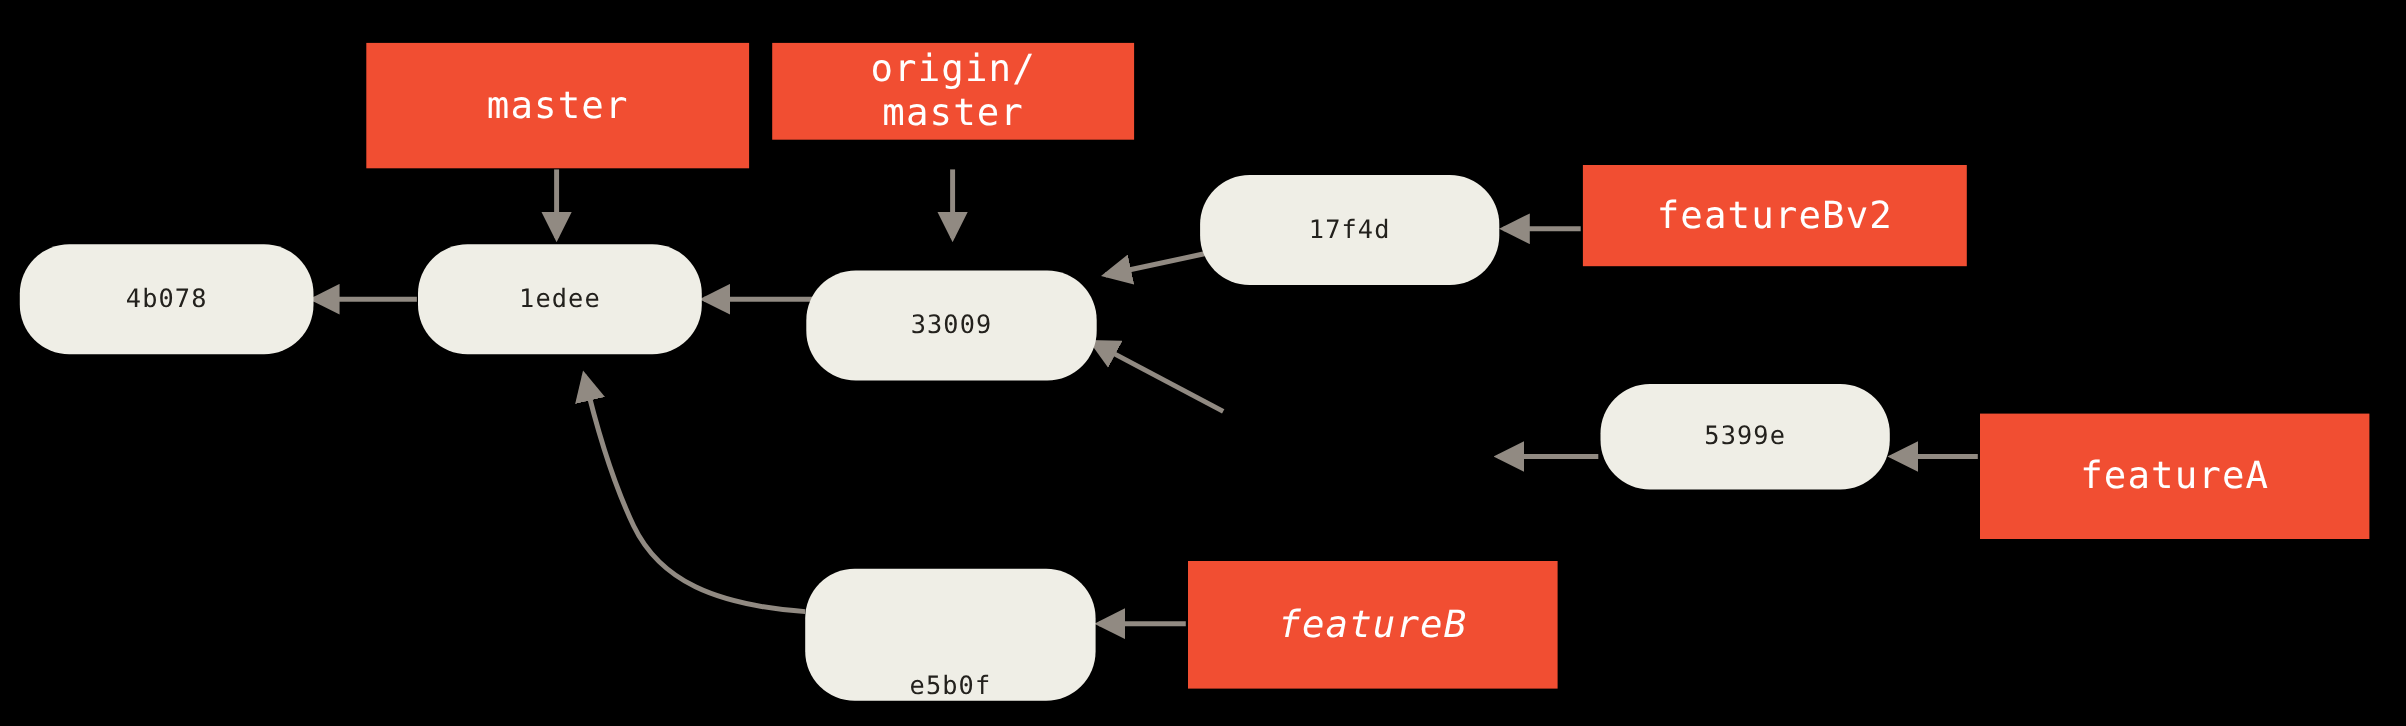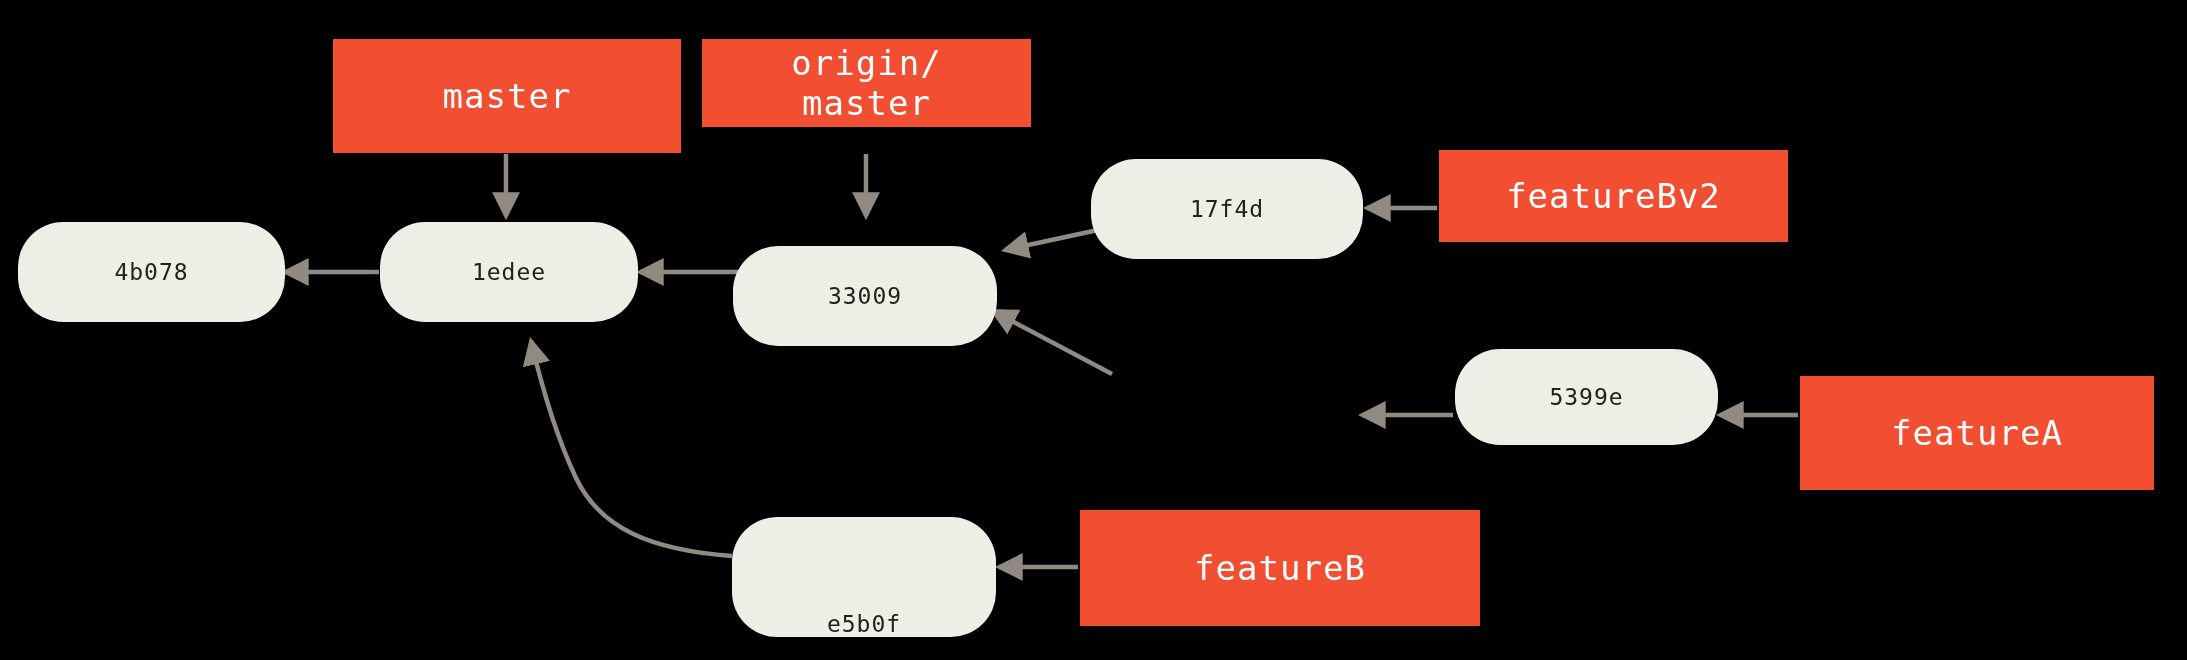--- a/index.html
+++ b/index.html
@@ -93,17 +93,17 @@
   <div class="branch" style="left:702px; top:39px; width:329px; height:88px;justify-content:center;">
     <span>origin/
 master</span>
   </div>
   <div class="branch" style="left:1439px; top:150px; width:349px; height:92px;">
     <span>featureBv2</span>
   </div>
   <div class="branch" style="left:1800px; top:376px; width:354px; height:114px;">
     <span>featureA</span>
   </div>
-  <div class="branch" style="left:1080px; top:510px; width:400px; height:116px;">
+  <div class="branch" style="left:1080px; top:510px; width:336px; height:116px;font-style:italic;">
     <span>featureB</span>
   </div>
 
 </div>
 
 </body></html>

